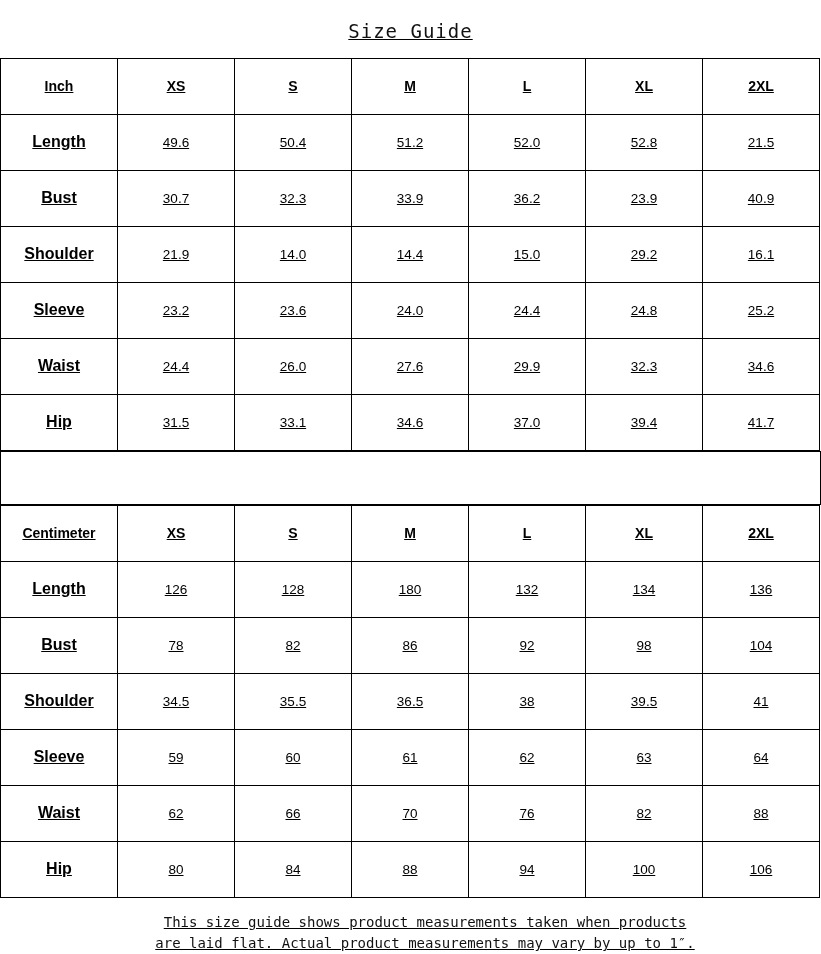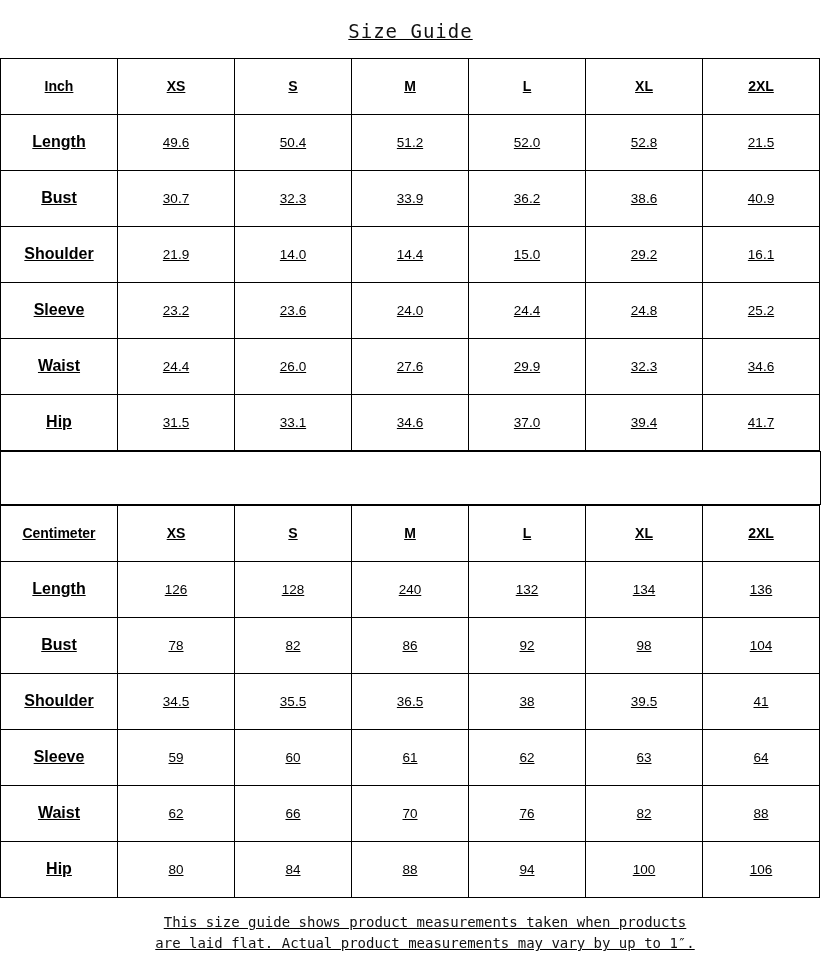--- a/index.html
+++ b/index.html
@@ -117,21 +117,21 @@
         <td class="val">52.0</td>
         <td class="val">52.8</td>
         <td class="val">21.5</td>
       </tr>
       <tr>
         <td class="row-label">Bust</td>
         <td class="val">30.7</td>
         <td class="val">32.3</td>
         <td class="val">33.9</td>
         <td class="val">36.2</td>
-        <td class="val">38.6</td>
+        <td class="val">23.9</td>
         <td class="val">40.9</td>
       </tr>
       <tr>
         <td class="row-label">Shoulder</td>
         <td class="val">21.9</td>
         <td class="val">14.0</td>
         <td class="val">14.4</td>
         <td class="val">15.0</td>
         <td class="val">29.2</td>
         <td class="val">16.1</td>
@@ -185,21 +185,21 @@
         <td class="hdr-size">S</td>
         <td class="hdr-size">M</td>
         <td class="hdr-size">L</td>
         <td class="hdr-size">XL</td>
         <td class="hdr-size">2XL</td>
       </tr>
       <tr>
         <td class="row-label">Length</td>
         <td class="val">126</td>
         <td class="val">128</td>
-        <td class="val">240</td>
+        <td class="val">180</td>
         <td class="val">132</td>
         <td class="val">134</td>
         <td class="val">136</td>
       </tr>
       <tr>
         <td class="row-label">Bust</td>
         <td class="val">78</td>
         <td class="val">82</td>
         <td class="val">86</td>
         <td class="val">92</td>

